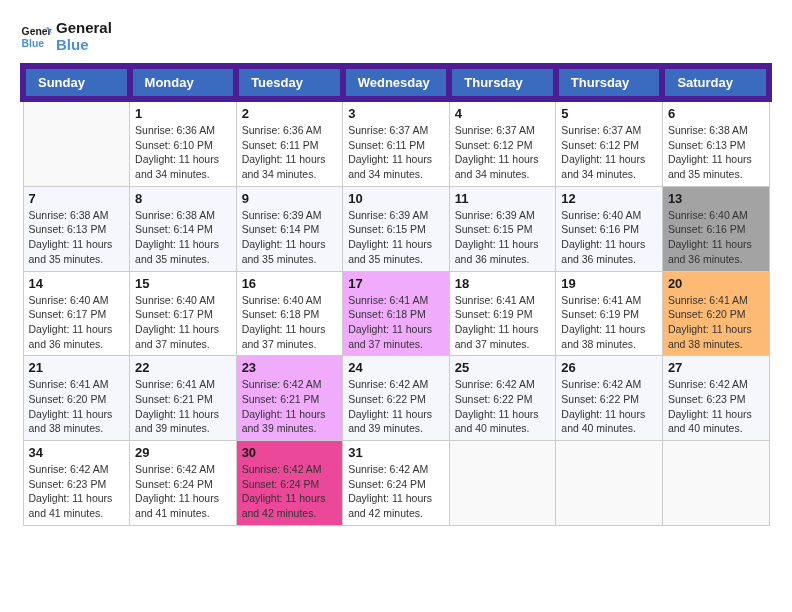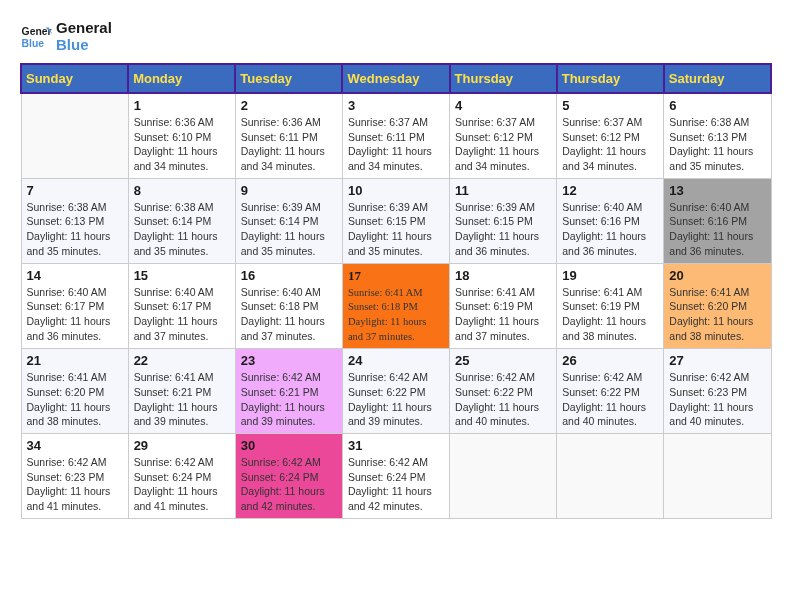--- a/index.html
+++ b/index.html
@@ -37,25 +37,25 @@
       font-size: 16px;
       color: #555;
     }
     table {
       width: 100%;
       border-collapse: collapse;
       table-layout: fixed;
     }
     th {
       background-color: #3a6bbf;
-      color: #fde047;
-      padding: 6px 4px;
+      color: #ffffff;
+      padding: 6px 12px;
       font-size: 13px;
       text-align: left;
-      border: 2px solid #4c1d95;
+      border: 6px solid #4c1d95;
     }
     td {
       border: 1px solid #ccc;
       vertical-align: top;
       padding: 4px 5px;
       height: 80px;
       background: #fff;
     }
     td.empty {
       background: #f9f9f9;
@@ -179,21 +179,21 @@
           <div class="day-info">Sunrise: 6:40 AM<br>Sunset: 6:17 PM<br>Daylight: 11 hours<br>and 36 minutes.</div>
         </td>
         <td style="background: rgb(255, 255, 255);">
           <span class="day-num">15</span>
           <div class="day-info">Sunrise: 6:40 AM<br>Sunset: 6:17 PM<br>Daylight: 11 hours<br>and 37 minutes.</div>
         </td>
         <td style="background: rgb(255, 255, 255);">
           <span class="day-num">16</span>
           <div class="day-info">Sunrise: 6:40 AM<br>Sunset: 6:18 PM<br>Daylight: 11 hours<br>and 37 minutes.</div>
         </td>
-        <td style="background: #f97316; font-family: Liberation Serif, serif;">
+        <td style="background: #f0abfc;">
           <span class="day-num">17</span>
           <div class="day-info">Sunrise: 6:41 AM<br>Sunset: 6:18 PM<br>Daylight: 11 hours<br>and 37 minutes.</div>
         </td>
         <td style="background: rgb(255, 255, 255);">
           <span class="day-num">18</span>
           <div class="day-info">Sunrise: 6:41 AM<br>Sunset: 6:19 PM<br>Daylight: 11 hours<br>and 37 minutes.</div>
         </td>
         <td style="background: rgb(255, 255, 255);">
           <span class="day-num">19</span>
           <div class="day-info">Sunrise: 6:41 AM<br>Sunset: 6:19 PM<br>Daylight: 11 hours<br>and 38 minutes.</div>

